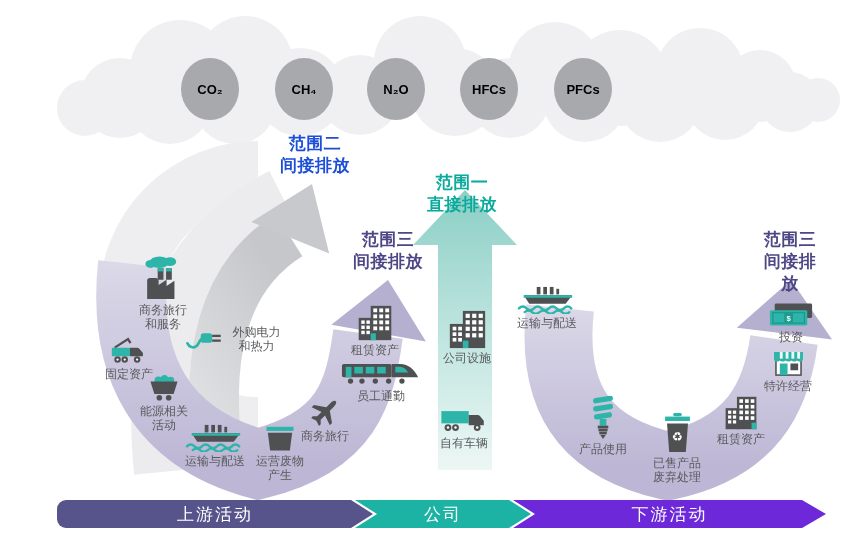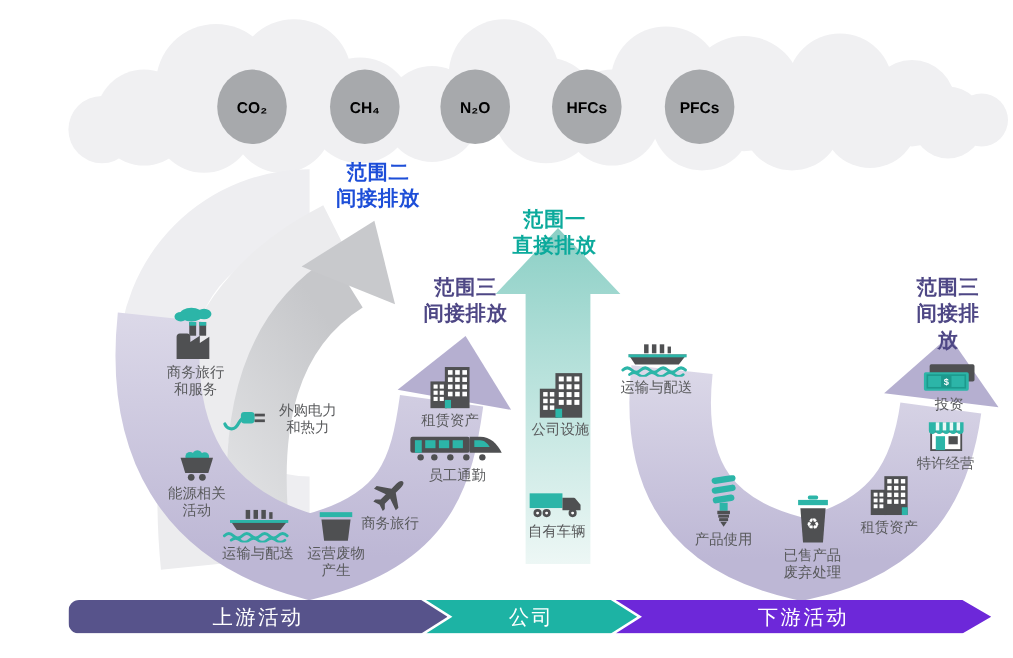--- a/index.html
+++ b/index.html
@@ -9,21 +9,21 @@
   .gas{position:absolute;width:58px;height:62px;border-radius:50%;background:#a7a9ac;color:#000000;
        display:flex;align-items:center;justify-content:center;font-weight:bold;font-size:13px;
        transform:translateX(-50%);}
   .scope{position:absolute;transform:translateX(-50%);text-align:center;font-weight:bold;
          font-size:17px;line-height:1.3;white-space:pre-line;letter-spacing:.5px;}
   .scope.s2{color:#1d4ed8;}
   .scope.s1{color:#0caa9c;margin-top:36px;}
   .scope.s3{color:#4e4785;}
   .node{position:absolute;transform:translateX(-50%);display:flex;flex-direction:column;
         align-items:center;gap:2px;}
-  .node.row{flex-direction:row;gap:7px;margin-top:10px;}
+  .node.row{flex-direction:row;gap:7px;}
   .lbl{font-size:12px;color:#595a5c;text-align:center;line-height:1.18;white-space:pre-line;}
   .bar{position:absolute;top:500px;height:28px;display:flex;align-items:center;justify-content:center;
        color:#fff;font-weight:normal;font-size:17px;letter-spacing:2px;}
   .bar.up{left:57px;width:316px;background:#57538b;border-radius:9px 0 0 9px;
           clip-path:polygon(0 0,calc(100% - 22px) 0,100% 50%,calc(100% - 22px) 100%,0 100%);}
   .bar.co{left:355px;width:176px;background:#1db3a4;
           clip-path:polygon(0 0,calc(100% - 22px) 0,100% 50%,calc(100% - 22px) 100%,0 100%,22px 50%);}
   .bar.down{left:513px;width:313px;background:#6d28d9;
           clip-path:polygon(0 0,calc(100% - 24px) 0,100% 50%,calc(100% - 24px) 100%,0 100%,22px 50%);}
 </style>
@@ -145,20 +145,34 @@
     <svg width="40" height="23" viewBox="0 0 42 24">
       <path d="M2 16c1.5 4 6.5 5.6 9.6 2.8 2.6-2.3 2.6-5.4 5.4-7.4" stroke="#2cb5a8" stroke-width="2.8" fill="none" stroke-linecap="round"></path>
       <rect x="16" y="5.5" width="12" height="10" rx="3" fill="#2cb5a8"></rect>
       <rect x="28" y="7" width="9" height="2.4" fill="#4f5052"></rect>
         <rect x="28" y="12" width="9" height="2.4" fill="#4f5052"></rect>
     </svg>
     <div class="lbl">外购电力
 和热力</div>
   </div>
 
+  <div class="node" style="left:129px;top:336px">
+    <svg width="42" height="29" viewBox="0 0 44 30">
+      <path d="M7 12L21 3l2.6 4.2" stroke="#4f5052" stroke-width="2.4" fill="none"></path>
+      <rect x="4" y="12" width="19" height="9" rx="1" fill="#2cb5a8"></rect>
+      <path d="M23 12h7.5c.9 0 1.7.4 2.3 1.1l3.8 4.4V21H23z" fill="#4f5052"></path>
+      <circle cx="10" cy="24.5" r="3.4" fill="#4f5052"></circle>
+        <circle cx="17.5" cy="24.5" r="3.4" fill="#4f5052"></circle>
+        <circle cx="30.5" cy="24.5" r="3.4" fill="#4f5052"></circle>
+      <circle cx="10" cy="24.5" r="1.2" fill="#fff"></circle>
+        <circle cx="17.5" cy="24.5" r="1.2" fill="#fff"></circle>
+        <circle cx="30.5" cy="24.5" r="1.2" fill="#fff"></circle>
+    </svg>
+    <div class="lbl">固定资产</div>
+  </div>
 
   <div class="node" style="left:164px;top:374px">
     <svg width="34" height="28" viewBox="0 0 36 30">
       <circle cx="12" cy="7" r="4.2" fill="#2cb5a8"></circle>
         <circle cx="18.5" cy="5.8" r="4.6" fill="#2cb5a8"></circle>
         <circle cx="25" cy="7" r="4" fill="#2cb5a8"></circle>
       <path d="M3.5 8h29l-4.2 13.5H7.7z" fill="#4f5052"></path>
       <circle cx="13" cy="25.5" r="3" fill="#4f5052"></circle>
         <circle cx="23" cy="25.5" r="3" fill="#4f5052"></circle>
     </svg>

